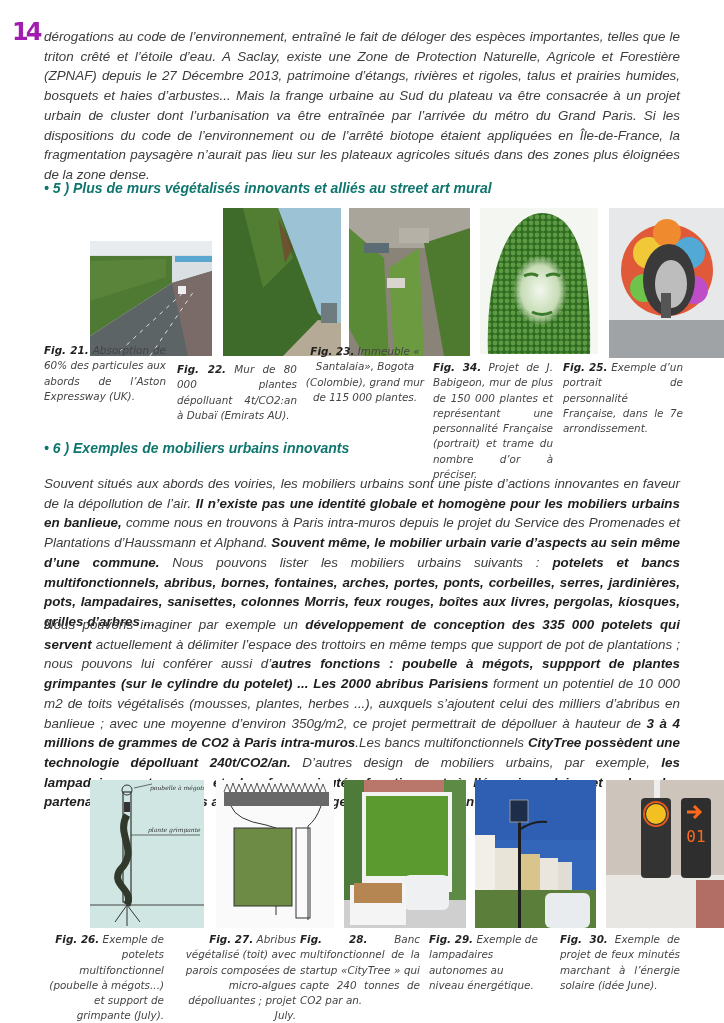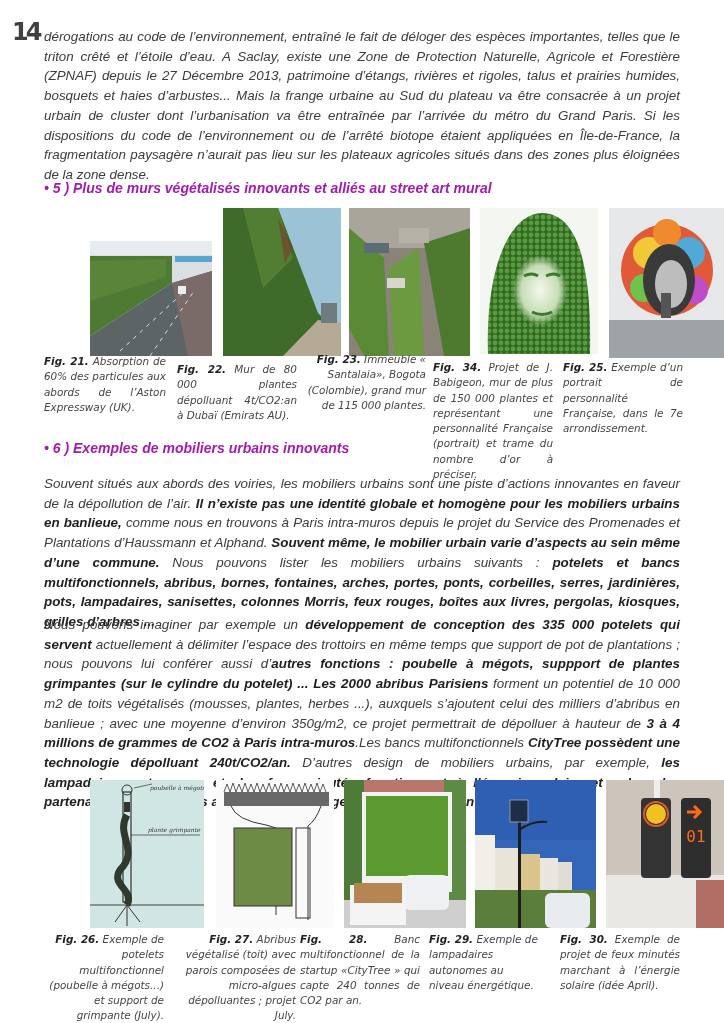--- a/index.html
+++ b/index.html
@@ -1,24 +1,24 @@
 <!DOCTYPE html>
 <html><head>
 <meta charset="utf-8">
 <style>
   html, body { margin:0; padding:0; background:#ffffff; }
   body { width:724px; height:1023px; position:relative; overflow:hidden;
          font-family:"Liberation Sans", sans-serif; color:#3a3a3a; }
   .page-num { position:absolute; left:12px; top:18px; font-family:"DejaVu Sans", sans-serif;
-              font-weight:bold; font-size:24px; letter-spacing:-3px; color:#404040; }
+              font-weight:bold; font-size:24px; letter-spacing:-3px; color:#a21caf; }
   .para { position:absolute; left:44px; width:636px; font-style:italic; font-size:13.4px;
           line-height:19.7px; text-align:justify; color:#3c3c3c; margin:0; }
   .para b { color:#1e1e1e; }
   .heading { position:absolute; left:44px; font-style:italic; font-weight:bold; font-size:14px;
-             color:#a21caf; margin:0; }
+             color:#0f766e; margin:0; }
   .img { position:absolute; overflow:hidden;margin-left:46px; }
   .cap { position:absolute; font-family:"DejaVu Sans", sans-serif; font-style:italic;
          font-size:10.4px; line-height:15.3px; color:#444; text-align:justify; margin:0; }
   .cap b { color:#222; }
   svg { display:block; }
 </style>
 </head>
 <body>
 
 <div class="page-num">14</div>
@@ -93,27 +93,27 @@
     <circle cx="80" cy="45" r="16" fill="#52a9d6"></circle>
     <circle cx="35" cy="80" r="14" fill="#6fc24a"></circle>
     <circle cx="85" cy="82" r="14" fill="#c04dc8"></circle>
     <circle cx="58" cy="25" r="14" fill="#ef8b2e"></circle>
     <ellipse cx="60" cy="72" rx="26" ry="36" fill="#3a3a3a"></ellipse>
     <ellipse cx="62" cy="76" rx="16" ry="24" fill="#bdbdbd"></ellipse>
     <rect x="52" y="85" width="10" height="25" fill="#555"></rect>
   </svg>
 </div>
 
-<div class="cap" style="left:44px;top:354px;width:122px">
+<div class="cap" style="left:44px;top:343px;width:122px">
   <b>Fig. 21.</b><span> Absorption de 60% des particules aux abords de l’Aston Expressway (UK).</span>
 </div>
 <div class="cap" style="left:177px;top:362px;width:120px">
   <b>Fig. 22.</b><span> Mur de 80 000 plantes dépolluant 4t/CO2:an à Dubaï (Emirats AU).</span>
 </div>
-<div class="cap" style="left:304px;top:352px;width:122px;text-align:right">
+<div class="cap" style="left:304px;top:344px;width:122px;text-align:center">
   <b>Fig. 23.</b><span> Immeuble « Santalaia», Bogota (Colombie), grand mur de 115 000 plantes.</span>
 </div>
 <div class="cap" style="left:433px;top:360px;width:120px">
   <b>Fig. 34.</b><span> Projet de J. Babigeon, mur de plus de 150 000 plantes et représentant une personnalité Française (portrait) et trame du nombre d’or à préciser.</span>
 </div>
 <div class="cap" style="left:563px;top:360px;width:120px">
   <b>Fig. 25.</b><span> Exemple d’un portrait de personnalité Française, dans le 7e arrondissement.</span>
 </div>
 
 <h2 class="heading" style="top:440px">• 6 ) Exemples de mobiliers urbains innovants</h2>
@@ -197,14 +197,14 @@
 <div class="cap" style="left:180px;top:932px;width:116px;text-align:right">
   <b>Fig. 27.</b><span> Abribus végétalisé (toit) avec parois composées de micro-algues dépolluantes ; projet July.</span>
 </div>
 <div class="cap" style="left:300px;top:932px;width:120px">
   <b>Fig. 28.</b><span> Banc multifonctionnel de la startup «CityTree » qui capte 240 tonnes de CO2 par an.</span>
 </div>
 <div class="cap" style="left:429px;top:932px;width:112px;text-align:left">
   <b>Fig. 29.</b><span> Exemple de lampadaires autonomes au niveau énergétique.</span>
 </div>
 <div class="cap" style="left:560px;top:932px;width:120px">
-  <b>Fig. 30.</b><span> Exemple de projet de feux minutés marchant à l’énergie solaire (idée April).</span>
+  <b>Fig. 30.</b><span> Exemple de projet de feux minutés marchant à l’énergie solaire (idée June).</span>
 </div>
 
 </body></html>

